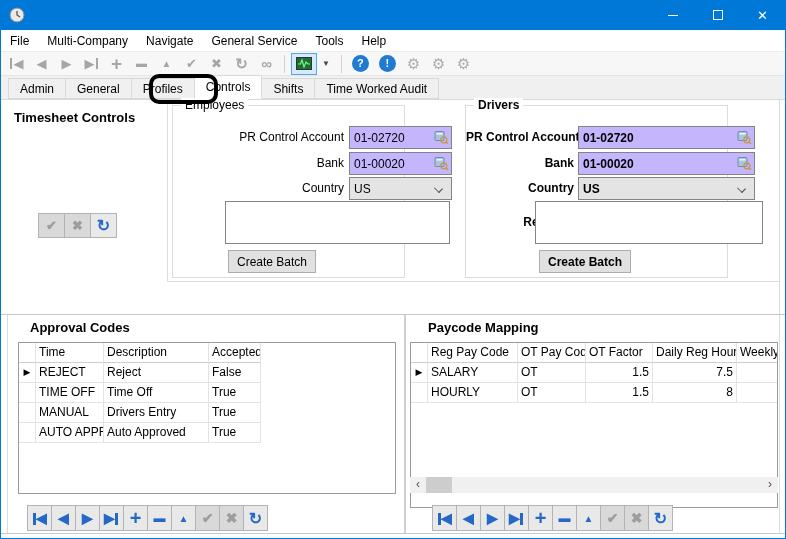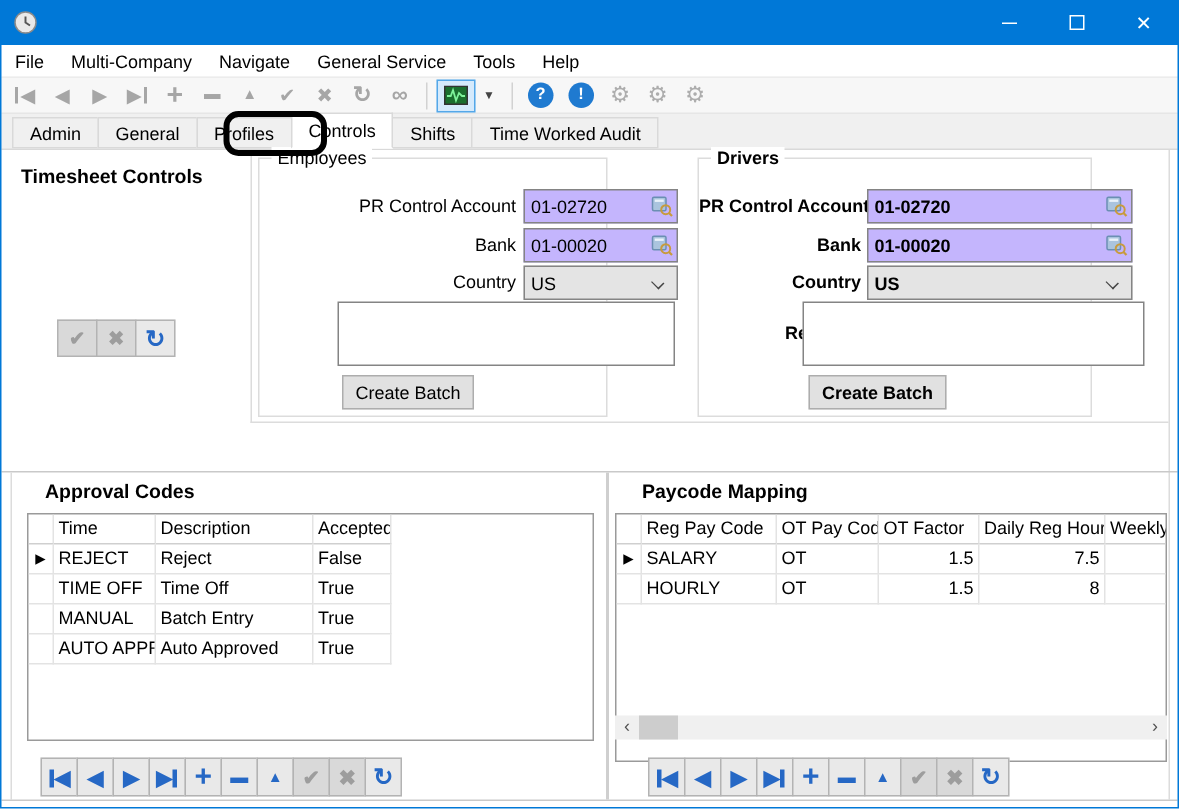--- a/index.html
+++ b/index.html
@@ -314,21 +314,21 @@
       </div>
       <div class="grow">
         <div class="cell ind"></div>
         <div class="cell c0">TIME OFF</div>
         <div class="cell c1">Time Off</div>
         <div class="cell c2">True</div>
       </div>
       <div class="grow">
         <div class="cell ind"></div>
         <div class="cell c0">MANUAL</div>
-        <div class="cell c1">Batch Entry</div>
+        <div class="cell c1">Drivers Entry</div>
         <div class="cell c2">True</div>
       </div>
       <div class="grow">
         <div class="cell ind"></div>
         <div class="cell c0">AUTO APPROV</div>
         <div class="cell c1">Auto Approved</div>
         <div class="cell c2">True</div>
       </div>
     </div>
 </div>

